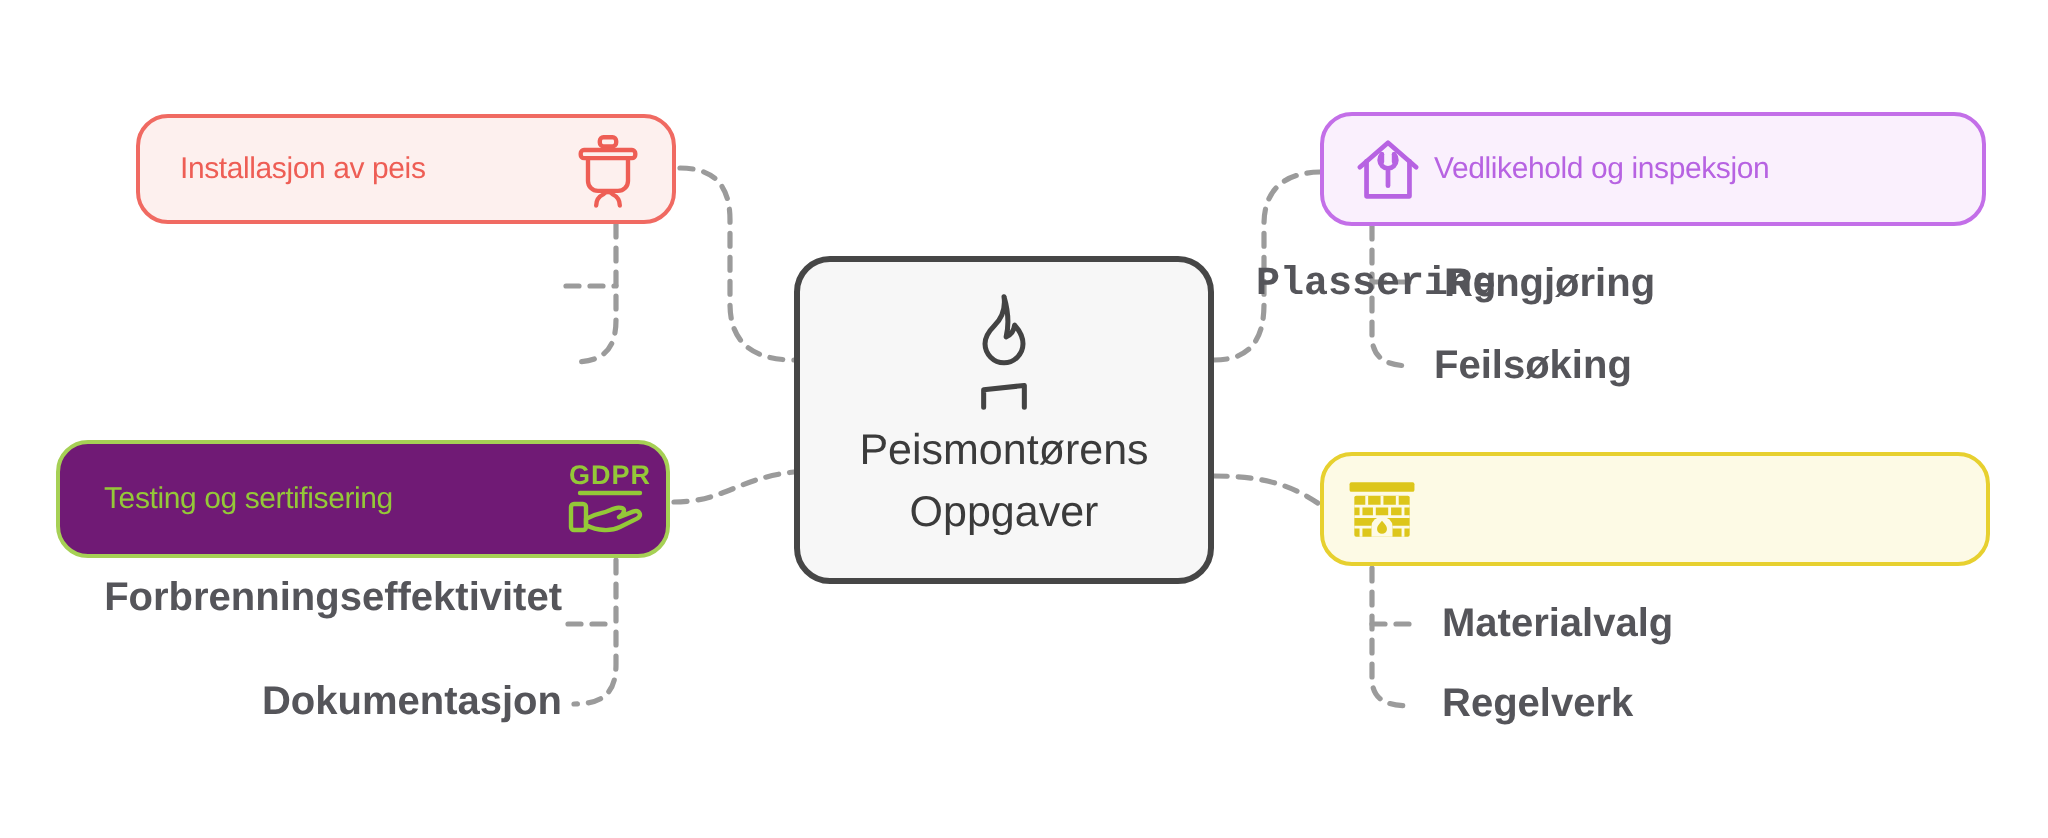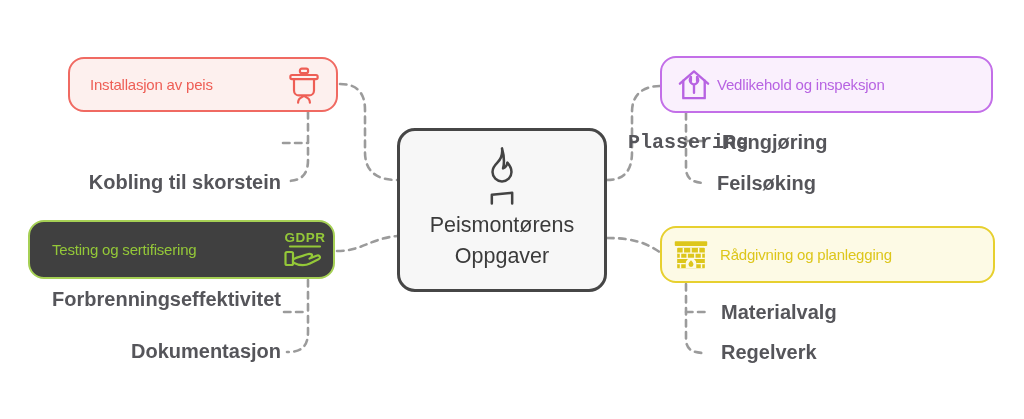--- a/index.html
+++ b/index.html
@@ -12,21 +12,21 @@
 
   .branch {
     position:absolute; display:flex; align-items:center;
     border-radius:16px; box-sizing:border-box; cursor:pointer;
   }
   .branch .label { font-size:15px; white-space:nowrap; letter-spacing:-0.2px; }
   .branch svg { flex:0 0 auto; display:block; }
 
   .b-red    { left:68px;  top:57px;  width:270px; height:55px; background:#fdf0ee; border:2.5px solid #f06a62; color:#ee5e55; padding:0 12px 0 20px; justify-content:space-between; }
   .b-purple { left:660px; top:56px;  width:333px; height:57px; background:#faf0fd; border:2.5px solid #c36fe8; color:#b763e2; padding:0 10px 0 12px; gap:3px; }
-  .b-green  { left:28px;  top:220px; width:307px; height:59px; background:#404040; border:2.5px solid #a6d055; color:#94c838; padding:0 5px 0 22px; justify-content:space-between; }
+  .b-green  { left:28px;  top:220px; width:307px; height:59px; background:#701a75; border:2.5px solid #a6d055; color:#94c838; padding:0 5px 0 22px; justify-content:space-between; }
   .b-yellow { left:660px; top:226px; width:335px; height:57px; background:#fdfae5; border:2.5px solid #e7d02f; color:#ddc61b; padding:0 10px 0 8px; gap:8px; }
 
   .center-node {
     position:absolute; left:397px; top:128px; width:210px; height:164px;
     background:#f7f7f7; border:3px solid #464646; border-radius:18px;
     box-sizing:border-box; display:flex; flex-direction:column; align-items:center;
     padding-top:13px; cursor:pointer;
   }
   .center-title { font-size:21.5px; color:#3b3b3b; text-align:center; line-height:1.42; margin-top:4px; }
 
@@ -102,25 +102,23 @@
     <svg width="42" height="42" viewBox="0 0 44 44">
       <rect x="5" y="7.5" width="34" height="5" rx="1" fill="#ddc61b"></rect>
       <rect x="7.5" y="14.5" width="29" height="21.5" rx="1" fill="#ddc61b"></rect>
       <g stroke="#fdfae5" stroke-width="1.5" fill="none">
         <path d="M7.5 20 H36.5 M7.5 25.5 H36.5 M7.5 31 H16.5 M27.5 31 H36.5"></path>
         <path d="M14 14.5 v5.5 M22 14.5 v5.5 M30 14.5 v5.5 M11 20 v5.5 M18 20 v5.5 M26 20 v5.5 M33 20 v5.5 M11 31 v5 M33 31 v5"></path>
       </g>
       <path d="M16.5 36 v-5.5 a5.5 5 0 0 1 11 0 V36 Z" fill="#fdfae5"></path>
       <path d="M22 27.6 c-1.7 1.8 -2.6 3 -2.6 4.3 a2.6 2.6 0 0 0 5.2 0 c0 -1.3 -.9 -2.5 -2.6 -4.3 z" fill="#ddc61b"></path>
     </svg>
-    <span class="label">Rådgivning og planlegging</span>
   </div>
 
   <div class="subitem ralign" style="right:276px; top:130px;font-family:Liberation Mono, monospace;">Plassering</div>
-  <div class="subitem ralign" style="right:744px; top:169px; right:743px;">Kobling til skorstein</div>
   <div class="subitem ralign" style="right:743px; top:286px;">Forbrenningseffektivitet</div>
   <div class="subitem ralign" style="right:743px; top:338px;">Dokumentasjon</div>
 
   <div class="subitem" style="left:722px; top:129px;">Rengjøring</div>
   <div class="subitem" style="left:717px; top:170px;">Feilsøking</div>
   <div class="subitem" style="left:721px; top:299px;">Materialvalg</div>
   <div class="subitem" style="left:721px; top:339px;">Regelverk</div>
 
 </div>
 

